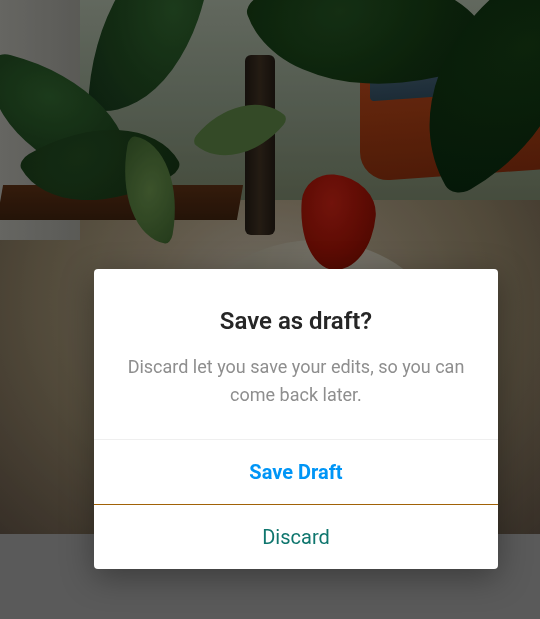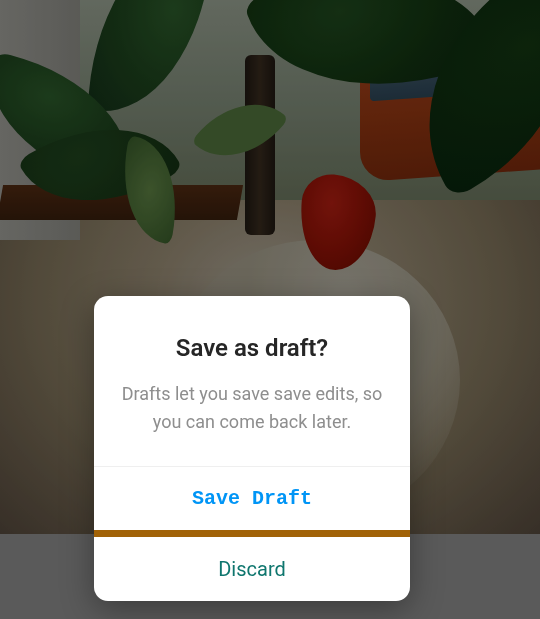--- a/index.html
+++ b/index.html
@@ -128,24 +128,24 @@
       position: absolute;
       top: 0;
       left: 0;
       width: 540px;
       height: 534px;
       background: rgba(0,0,0,0.18);
     }
     .dialog {
       position: absolute;
       left: 94px;
-      top: 296px;
-      width: 316px;
+      top: 269px;
+      width: 404px;
       background: #ffffff;
-      border-radius: 14px;
+      border-radius: 4px;
       box-shadow: 0 8px 32px rgba(0,0,0,0.35);
       overflow: hidden;
     }
     .dialog-body {
       padding: 38px 26px 30px 26px;
       text-align: center;
     }
     .dialog-title {
       font-size: 24px;
       font-weight: 600;
@@ -168,22 +168,21 @@
       padding: 20px 0;
       font-size: 20px;
       cursor: pointer;
       border: none;
       background: transparent;
       font-family: inherit;
     }
     .dialog-action.primary {
       color: #0095f6;
       font-weight: 700;
-      border-bottom: 7px solid #a16207;
-      font-family: Liberation Mono, monospace;
+      border-bottom: 1px solid #a16207;
     }
     .dialog-action.secondary {
       color: #0f766e;
       font-weight: 400;
     }
   </style>
 </head>
 <body>
 
 <div class="background-photo">
@@ -204,19 +203,19 @@
   <div class="leaf leaf6"></div>
   <div class="leaf leaf7"></div>
   <div class="flower"></div>
 </div>
 <div class="overlay"></div>
 <div class="dark-strip"></div>
 
 <div class="dialog">
   <div class="dialog-body">
     <div class="dialog-title">Save as draft?</div>
-    <div class="dialog-message">Drafts let you save save edits, so you can come back later.</div>
+    <div class="dialog-message">Discard let you save your edits, so you can come back later.</div>
   </div>
   <div class="dialog-actions">
     <button class="dialog-action primary">Save Draft</button>
     <button class="dialog-action secondary">Discard</button>
   </div>
 </div>
 
 </body></html>

